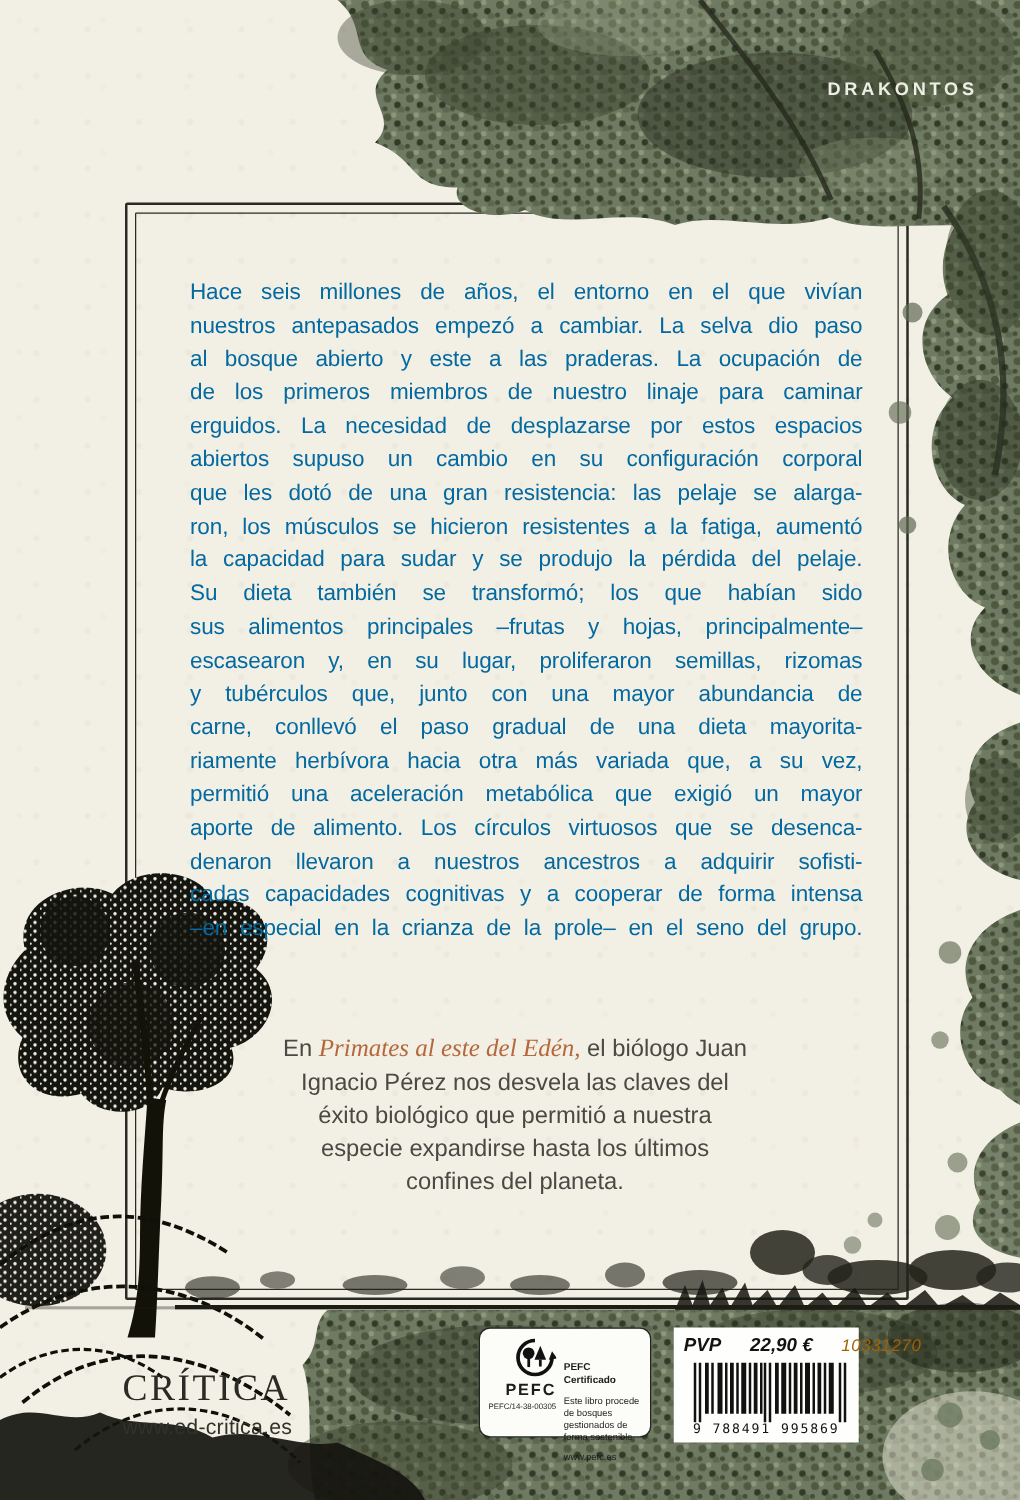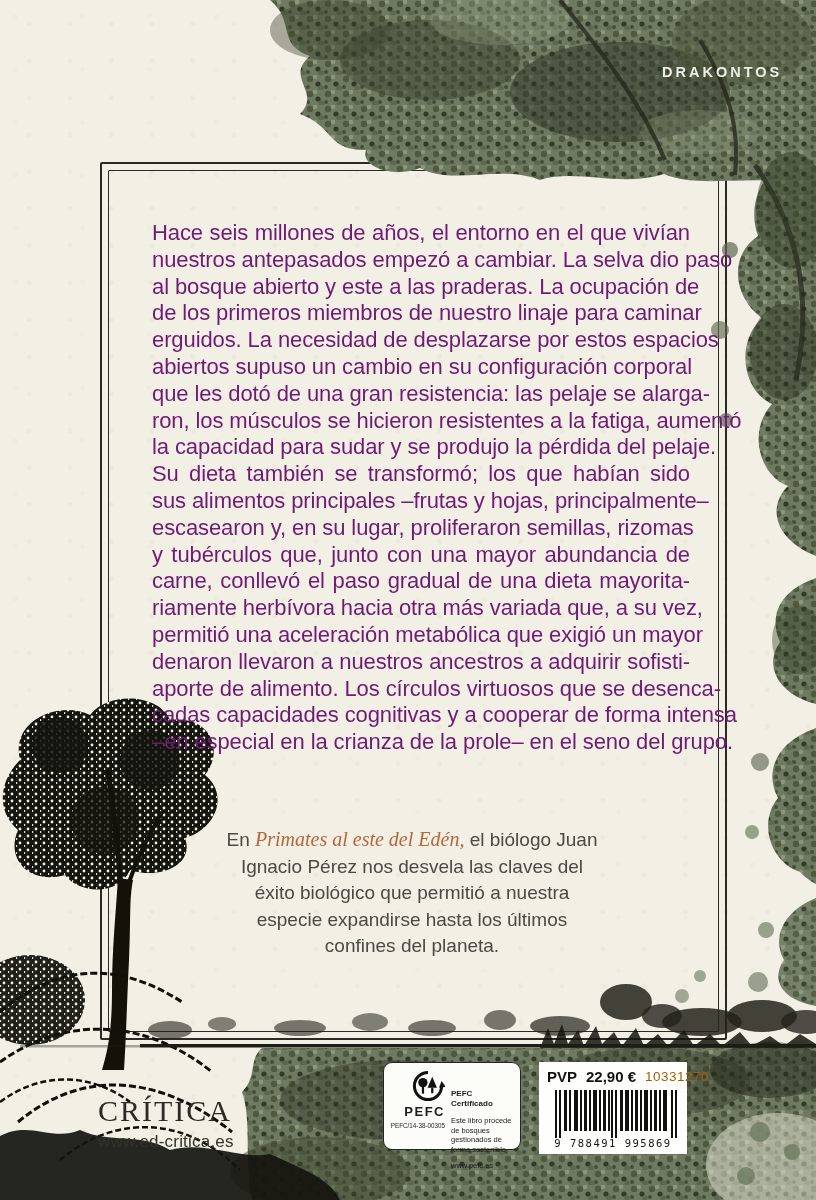--- a/index.html
+++ b/index.html
@@ -34,21 +34,21 @@
 
   
   .drakontos{
     position:absolute;z-index:4;top:64px;left:662px;
     font-size:14.5px;font-weight:700;letter-spacing:3px;color:#edeee4;
   }
 
   
   .back-text{
     position:absolute;z-index:4;left:152px;top:220px;width:538px;
-    font-size:22px;line-height:26.8px;color:#701a75;letter-spacing:-0.1px;
+    font-size:18px;line-height:26.8px;color:#0369a1;letter-spacing:-0.1px;
   }
   .back-text .bt-line{text-align:justify;text-align-last:justify;white-space:nowrap;}
 
   
   .synopsis{
     position:absolute;z-index:4;left:192px;top:826px;width:440px;
     font-size:19px;line-height:26.5px;color:#4a4a44;text-align:center;
   }
   .synopsis .sy-line{white-space:nowrap;}
   .title-italic{
@@ -76,21 +76,21 @@
   .pefc .pefc-right{display:flex;flex-direction:column;font-size:7.5px;line-height:9.5px;}
   .pefc .pefc-title{font-weight:700;font-size:8px;margin-top:20px;}
   .pefc .pefc-desc{margin-top:8px;}
   .pefc .pefc-site{margin-top:7px;}
 
   
   .barcode-label{
     position:absolute;z-index:5;left:539px;top:1062px;width:148px;height:92px;
     background:#fefefc;box-sizing:border-box;padding:6px 8px 4px 8px;color:#111;
   }
-  .price-row{display:flex;align-items:center;gap:9px;white-space:nowrap;}
+  .price-row{display:flex;align-items:center;gap:23px;white-space:nowrap;font-style:italic;}
   .price-label,.price-amount{font-weight:700;font-size:15px;color:#121212;}
   .price-ref{font-size:13.5px;color:#a16207;letter-spacing:.5px;}
   .bars{display:block;margin:5px auto 0 auto;}
   .barcode-digits{
     font-family:"DejaVu Sans Mono", monospace;font-size:10.5px;letter-spacing:1.5px;
     text-align:center;margin-top:-1px;color:#141414;white-space:nowrap;
   }
 </style>
 </head>
 <body>
@@ -227,22 +227,22 @@
   <div class="bt-line">que les dotó de una gran resistencia: las pelaje se alarga-</div>
   <div class="bt-line">ron, los músculos se hicieron resistentes a la fatiga, aumentó</div>
   <div class="bt-line">la capacidad para sudar y se produjo la pérdida del pelaje.</div>
   <div class="bt-line">Su dieta también se transformó; los que habían sido</div>
   <div class="bt-line">sus alimentos principales –frutas y hojas, principalmente–</div>
   <div class="bt-line">escasearon y, en su lugar, proliferaron semillas, rizomas</div>
   <div class="bt-line">y tubérculos que, junto con una mayor abundancia de</div>
   <div class="bt-line">carne, conllevó el paso gradual de una dieta mayorita-</div>
   <div class="bt-line">riamente herbívora hacia otra más variada que, a su vez,</div>
   <div class="bt-line">permitió una aceleración metabólica que exigió un mayor</div>
+  <div class="bt-line">aporte de alimento. Los círculos virtuosos que se desenca-</div>
   <div class="bt-line">denaron llevaron a nuestros ancestros a adquirir sofisti-</div>
-  <div class="bt-line">aporte de alimento. Los círculos virtuosos que se desenca-</div>
   <div class="bt-line">cadas capacidades cognitivas y a cooperar de forma intensa</div>
   <div class="bt-line">–en especial en la crianza de la prole– en el seno del grupo.</div>
 </div>
 
 <div class="synopsis">
   <div class="sy-line"><span>En </span><span class="title-italic">Primates al este del Edén,</span><span> el biólogo Juan</span></div>
   <div class="sy-line">Ignacio Pérez nos desvela las claves del</div>
   <div class="sy-line">éxito biológico que permitió a nuestra</div>
   <div class="sy-line">especie expandirse hasta los últimos</div>
   <div class="sy-line">confines del planeta.</div>

